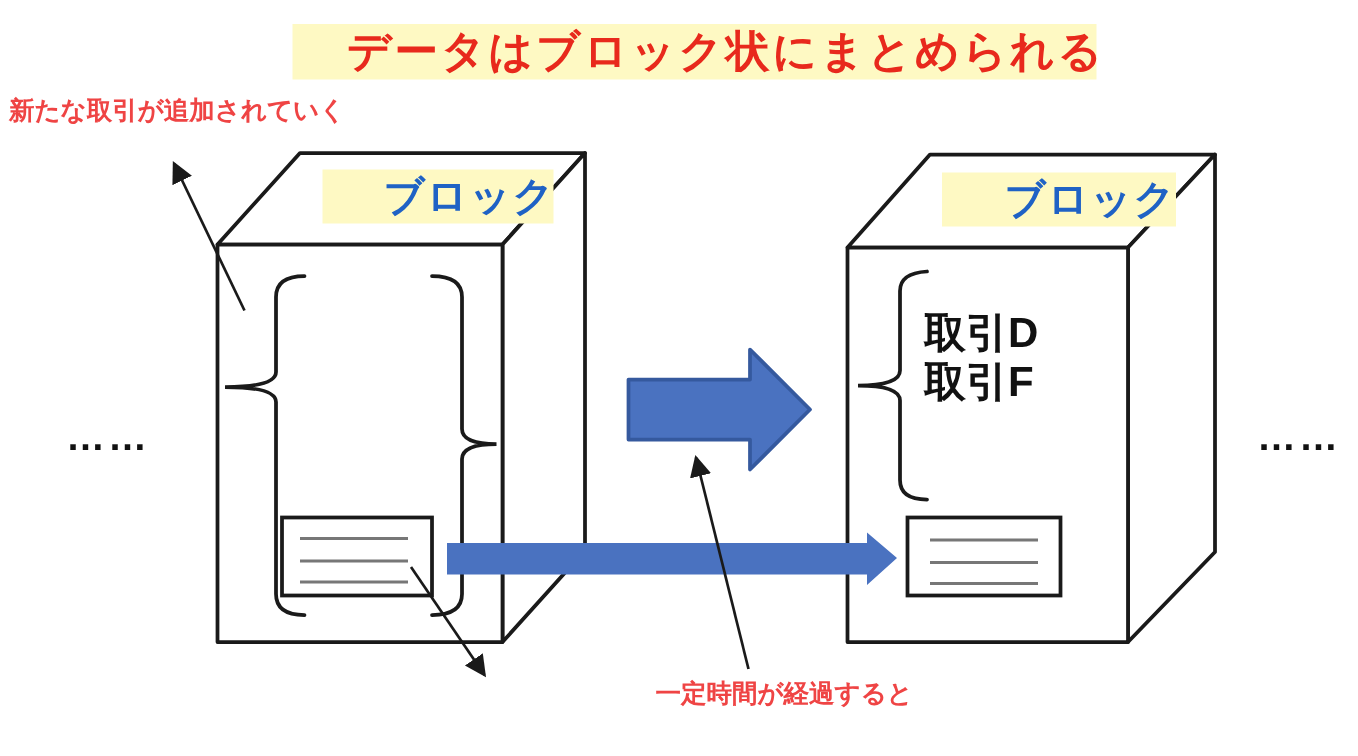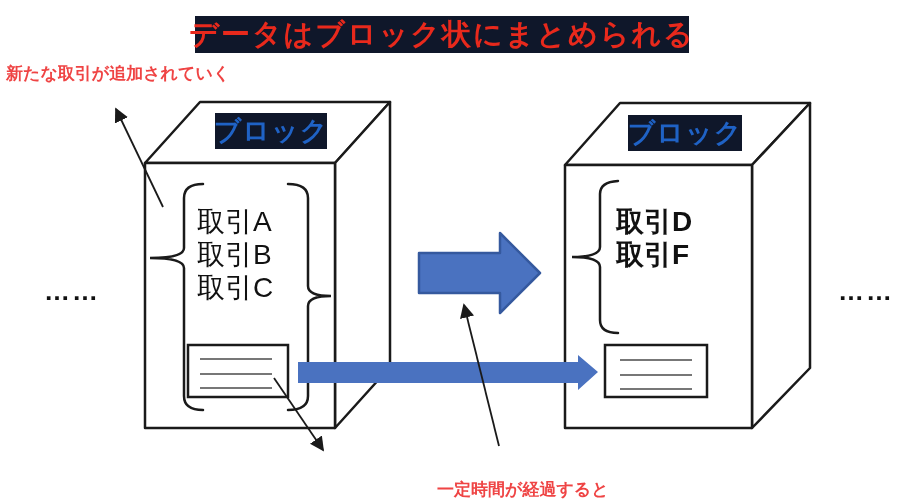--- a/index.html
+++ b/index.html
@@ -1,36 +1,36 @@
 <!DOCTYPE html>
 <html><head>
 <meta charset="utf-8">
 <style>
   html,body{margin:0;padding:0;background:#fff;}
   #stage{
     position:relative;width:905px;height:504px;background:#ffffff;overflow:hidden;
     font-family:"Liberation Sans","DejaVu Sans",sans-serif;
   }
   .abs{position:absolute;}
-  .hl{background:#0f172a;}
+  .hl{background:#fef9c3;padding-left:42px;}
   #title{
     left:195px;top:16px;width:494px;height:37px;
     display:flex;align-items:center;justify-content:center;
     color:#e8291c;font-size:29px;font-weight:700;letter-spacing:2px;white-space:nowrap;
   }
   .block-label{
     height:36px;display:flex;align-items:center;justify-content:center;
     color:#1f62c5;font-size:27px;font-weight:700;letter-spacing:1px;white-space:nowrap;
   }
   #block-label-left{left:215px;top:113px;width:112px;}
   #block-label-right{left:628px;top:115px;width:114px;}
   .red-note{color:#ef4444;font-size:17px;font-weight:700;white-space:nowrap;line-height:24px;}
   #note-new{left:6px;top:62px;}
   #note-past{left:310px;top:458px;}
-  #note-handover{left:437px;top:451px;margin-top:27px;}
+  #note-handover{left:437px;top:451px;}
   .tx-list{color:#111;font-size:28px;line-height:33px;white-space:nowrap;}
   #tx-left{left:197px;top:205px;}
   #tx-right{left:616px;top:205px;font-weight:bold;}
   .tx-line{display:block;}
   .dots{color:#111;font-size:26px;font-weight:700;letter-spacing:2px;line-height:30px;white-space:nowrap;}
   #dots-left{left:44px;top:276px;}
   #dots-right{left:838px;top:276px;}
   svg{position:absolute;left:0;top:0;}
 </style>
 </head>
@@ -91,25 +91,20 @@
     </g>
   </svg>
 
   <div id="title" class="abs hl">データはブロック状にまとめられる</div>
 
   <div id="note-new" class="abs red-note">新たな取引が追加されていく</div>
 
   <div id="block-label-left" class="abs hl block-label">ブロック</div>
   <div id="block-label-right" class="abs hl block-label">ブロック</div>
 
-  <div id="tx-left" class="abs tx-list">
-    <span class="tx-line">取引A</span>
-    <span class="tx-line">取引B</span>
-    <span class="tx-line">取引C</span>
-  </div>
 
   <div id="tx-right" class="abs tx-list">
     <span class="tx-line">取引D</span>
     <span class="tx-line">取引F</span>
   </div>
 
   <div id="dots-left" class="abs dots">……</div>
   <div id="dots-right" class="abs dots">……</div>
 
 

